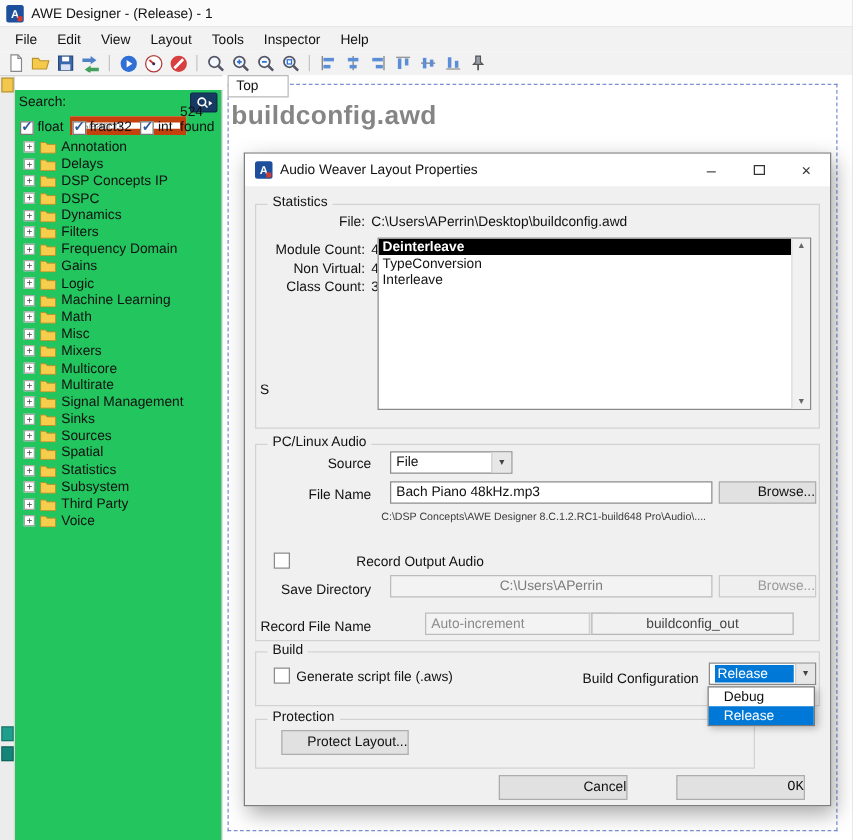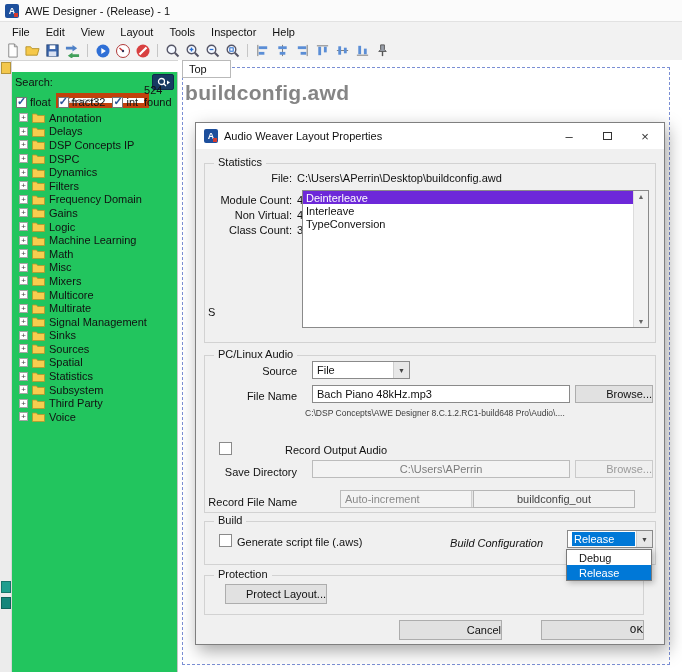--- a/index.html
+++ b/index.html
@@ -59,21 +59,21 @@
   .combo .arrowbox{position:absolute;right:0;top:0;bottom:0;width:16px;background:#e7e7e7;border-left:1px solid #cfcfcf;display:flex;align-items:center;justify-content:center;font-size:7px;color:#444;}
   .combo.disabled{background:#f3f3f3;border-color:#bcbcbc;color:#8a8a8a;}
   .combo.focused .sel{background:#0078d7;color:#fff;flex:1;height:14px;display:flex;align-items:center;padding-left:2px;}
   .wbtn{position:absolute;background:#e1e1e1;border:1px solid #adadad;display:flex;align-items:center;justify-content:flex-end;height:20px;}
   .wbtn.small{height:18px;}
   .wbtn.disabled{background:#efefef;border-color:#cacaca;color:#9a9a9a;}
   .dlg-check{position:absolute;width:13px;height:13px;border:1px solid #8a8a8a;background:#fff;}
   .listbox{position:absolute;background:#fff;border:1px solid #8a8a8a;}
   .list-items{position:absolute;left:0;top:0;right:15px;bottom:0;overflow:hidden;}
   .list-item{height:13px;display:flex;align-items:center;padding-left:3px;}
-  .list-item.selected{background:#6d28d9;color:#fff;}
+  .list-item.selected{background:#000000;color:#fff;font-weight:bold;}
   .vscroll{position:absolute;right:0;top:0;bottom:0;width:15px;background:#f1f1f1;border-left:1px solid #dcdcdc;}
   .vs-arr{position:absolute;left:0;width:100%;text-align:center;font-size:7px;color:#666;}
   .note{position:absolute;font-size:8.5px;color:#3c3c3c;white-space:nowrap;}
   .dropdown-list{position:absolute;left:370px;top:426px;width:86px;background:#fff;border:1px solid #7a7a7a;z-index:40;box-shadow:2px 2px 6px rgba(0,0,0,.25);}
   .dd-item{height:15px;display:flex;align-items:center;padding-left:12px;}
   .dd-item.selected{background:#0078d7;color:#fff;}
 </style>
 </head>
 <body>
 
@@ -449,24 +449,24 @@
       <span class="alabel" style="left:92px;top:45px;">4</span>
       <span class="rlabel" style="left:0;top:60px;width:87px;">Class Count:</span>
       <span class="alabel" style="left:92px;top:60px;">3</span>
       <span class="alabel" style="left:3px;top:142px;">S</span>
       <div class="listbox" style="left:97px;top:26px;width:347px;height:138px;">
         <div class="list-items">
             <div class="list-item selected">
               <span>Deinterleave</span>
             </div>
             <div class="list-item">
-              <span>Interleave</span>
+              <span>TypeConversion</span>
             </div>
             <div class="list-item">
-              <span>TypeConversion</span>
+              <span>Interleave</span>
             </div>
           </div>
         <div class="vscroll">
           <span class="vs-arr" style="top:2px;">▲</span>
           <span class="vs-arr" style="bottom:2px;">▼</span>
         </div>
       </div>
     </div>
 
     <div class="group" style="left:8px;top:232px;width:452px;height:158px;">
@@ -500,37 +500,37 @@
       </div>
       <div class="textfield out" style="left:268px;top:134px;width:162px;">
           <span>buildconfig_out</span>
         </div>
     </div>
 
     <div class="group" style="left:8px;top:398px;width:452px;height:44px;">
       <span class="legend">Build</span>
       <span class="dlg-check" style="left:14px;top:12px;"></span>
       <span class="alabel" style="left:32px;top:14px;">Generate script file (.aws)</span>
-      <span class="rlabel" style="left:204px;top:15px;width:134px;font-style:italic;">Build Configuration</span>
+      <span class="rlabel" style="left:220px;top:15px;width:134px;">Build Configuration</span>
       <div class="combo focused" style="left:362px;top:8px;width:86px;">
         <span class="sel">Release</span>
         <span class="arrowbox">▼</span>
       </div>
     </div>
 
     <div class="dropdown-list">
         <div class="dd-item">
           <span>Debug</span>
         </div>
         <div class="dd-item selected">
           <span>Release</span>
         </div>
       </div>
 
-    <div class="group" style="left:8px;top:452px;width:440px;height:40px;">
+    <div class="group" style="left:8px;top:452px;width:400px;height:40px;">
       <span class="legend">Protection</span>
       <div class="wbtn" style="left:20px;top:8px;width:102px;">
           <span>Protect Layout...</span>
         </div>
     </div>
 
     <div class="wbtn" style="left:203px;top:497px;width:103px;">
         <span>Cancel</span>
       </div>
     <div class="wbtn" style="left:345px;top:497px;width:103px;font-family:Liberation Mono, monospace;">

